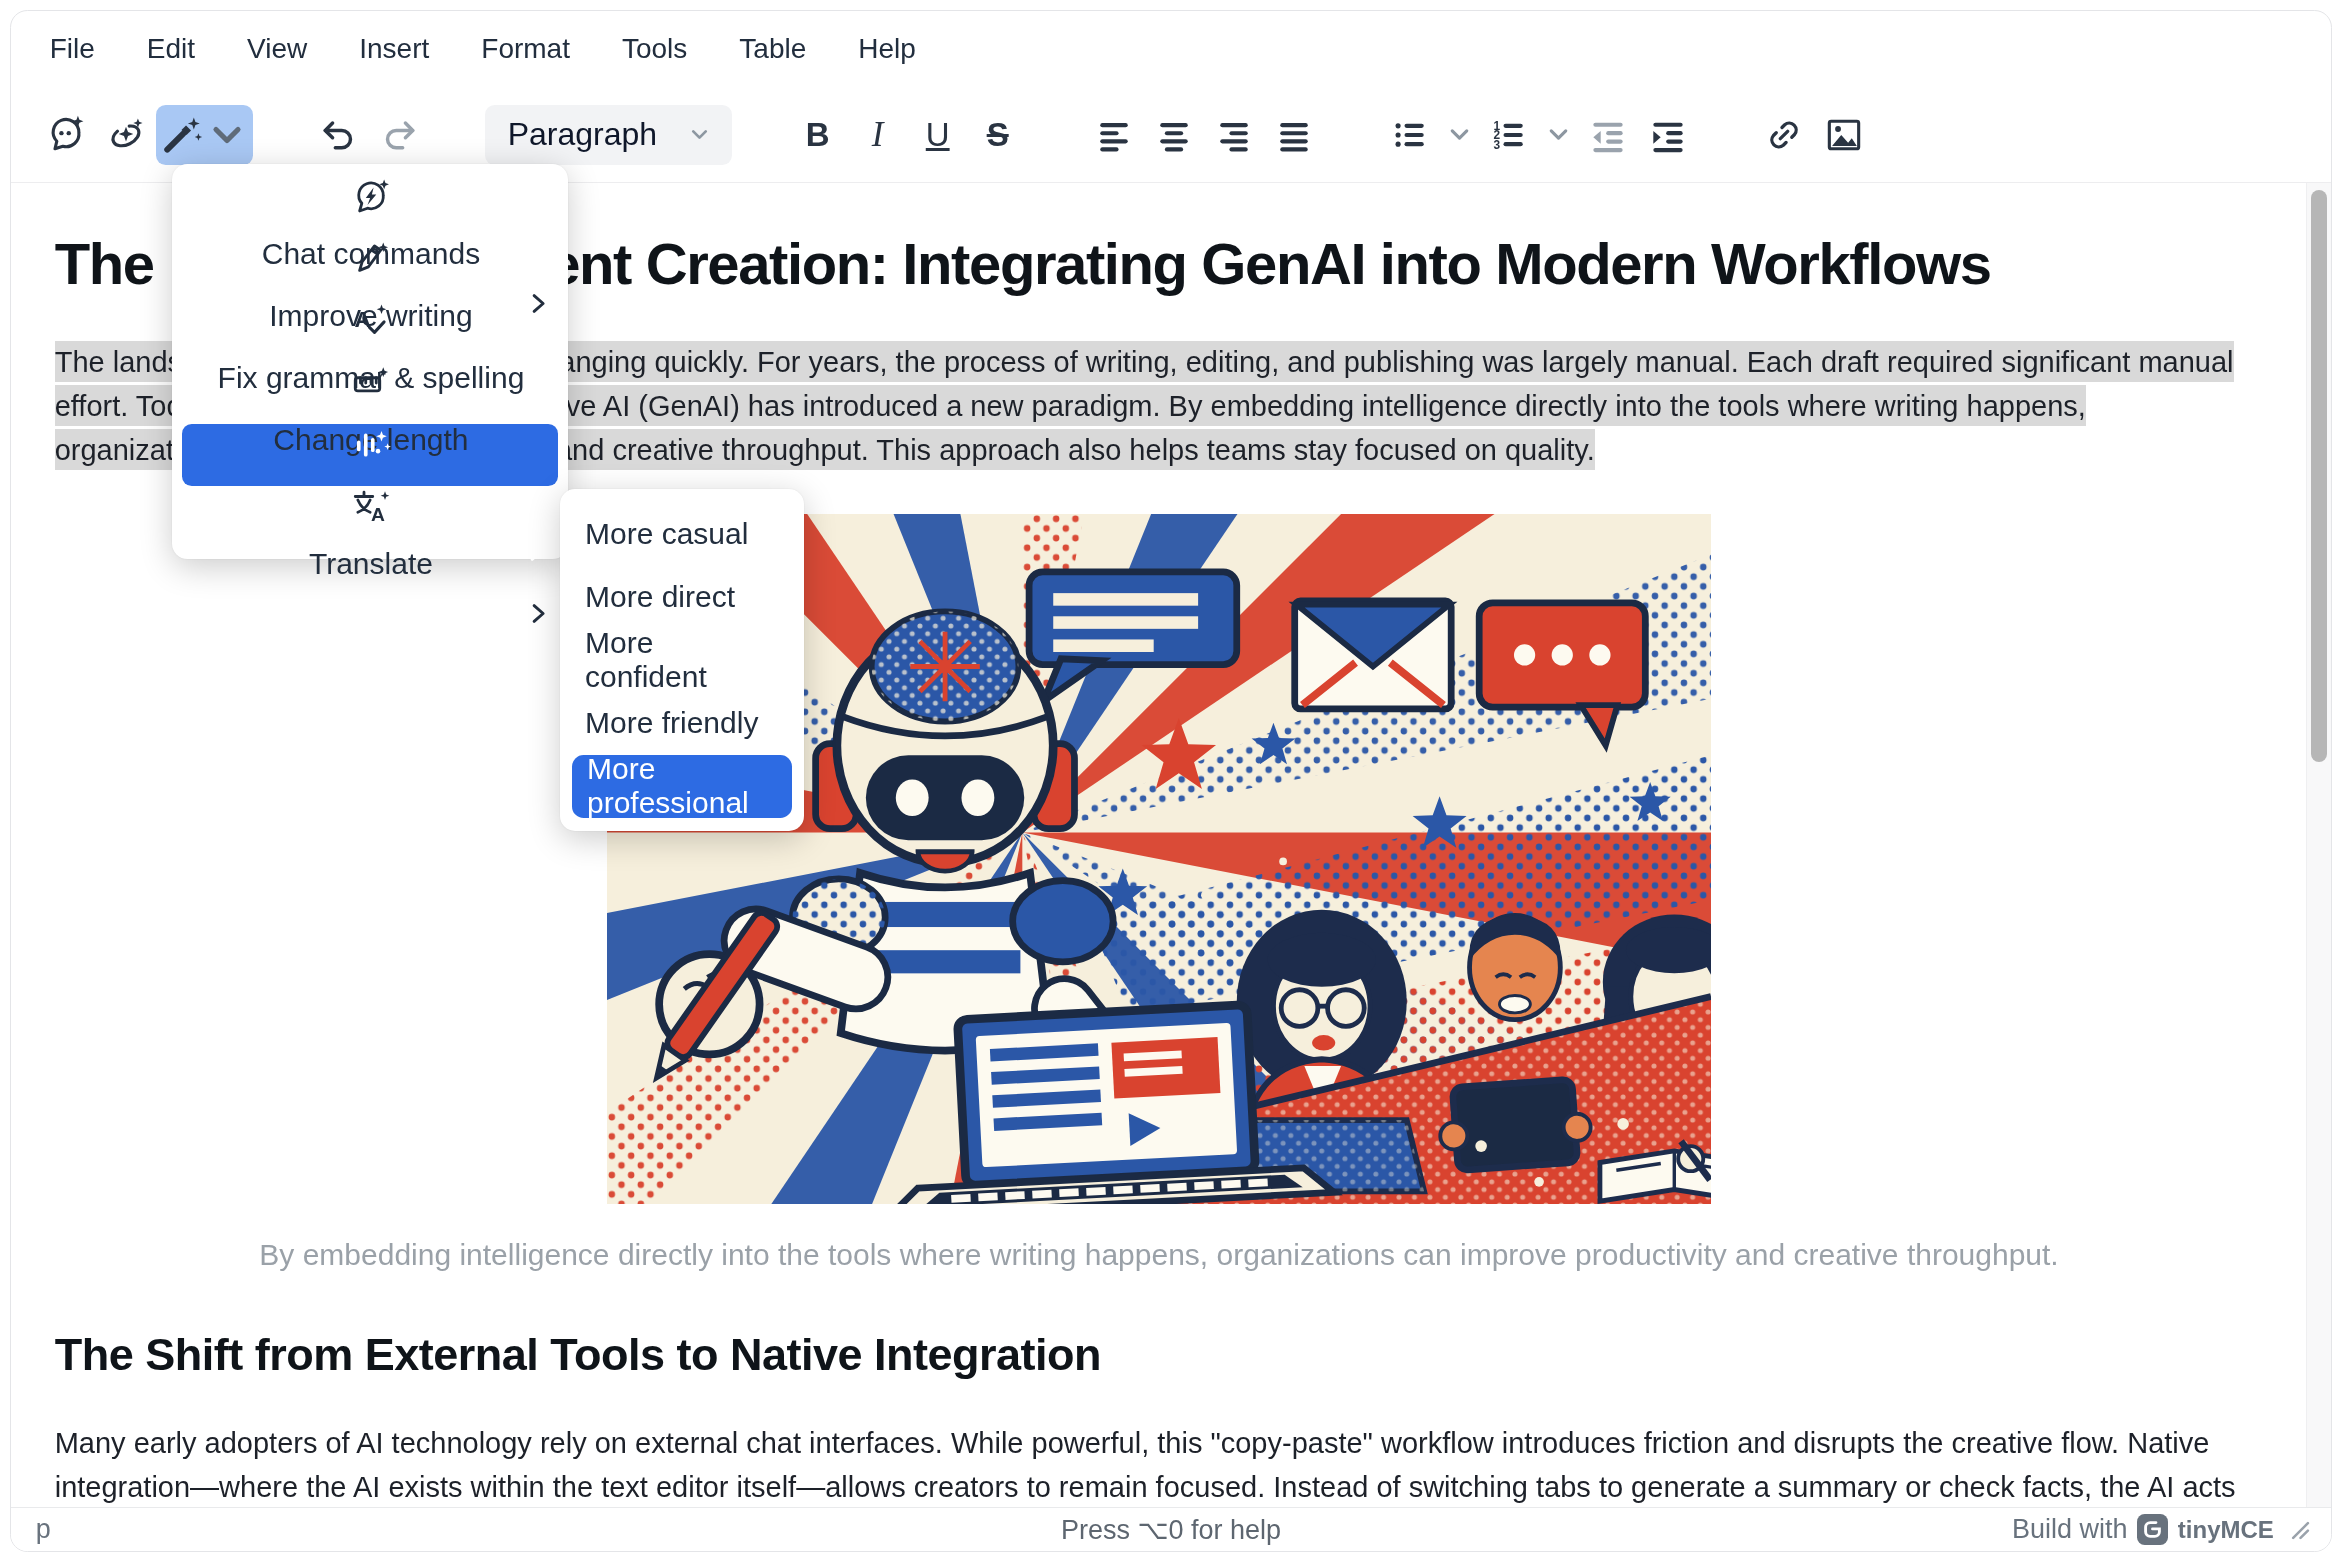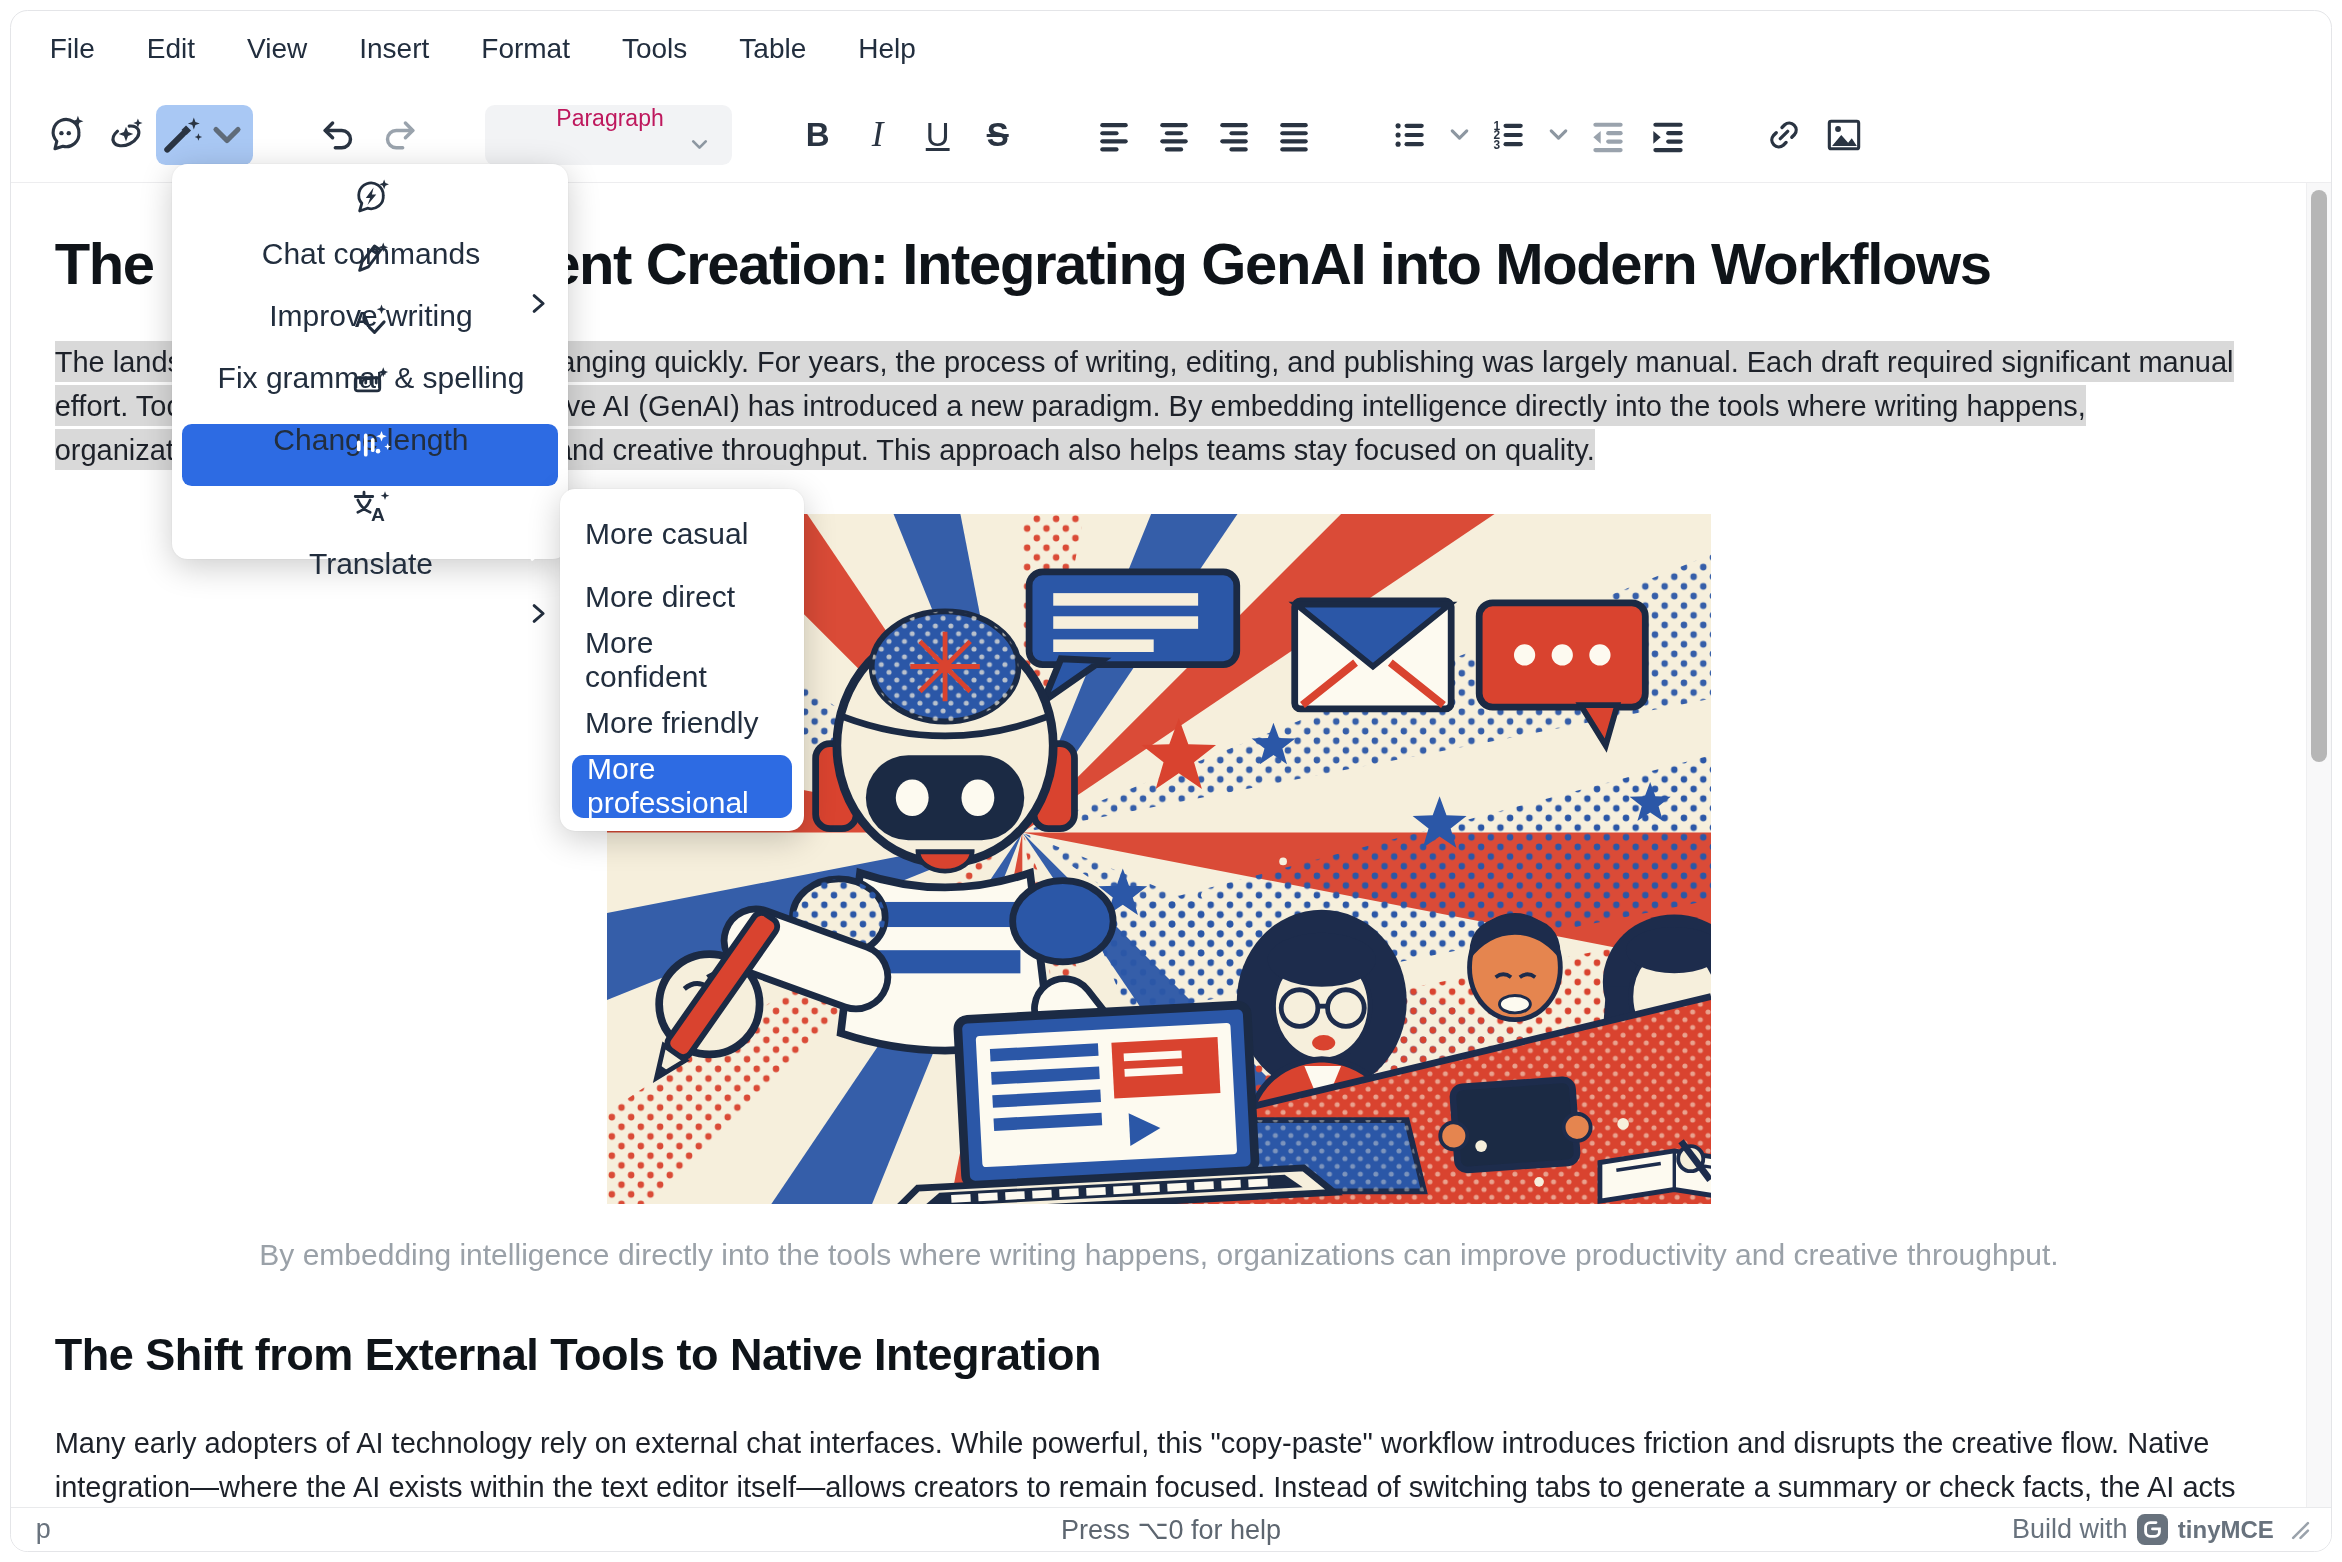--- a/index.html
+++ b/index.html
@@ -23,21 +23,21 @@
   .tbtn.small { width:39px; }
   .tbtn.active { background:#a9c8f4; width:97px; gap:1.9px; }
   .tbtn.disabled { color:#9aa3ad; }
   .tbtn svg { width:44px; height:44px; }
   .tbtn.small svg { width:29px; height:29px; }
   .tglyph { font-size:33px; font-weight:bold; }
   .tglyph.it { font-weight:normal; font-style:italic; font-family:"Liberation Serif",serif; font-size:35px; }
   .tglyph.un { font-weight:normal; text-decoration:underline; }
   .tglyph.st { font-weight:normal; text-decoration:line-through; font-weight:bold;}
   .fselect { width:247px; height:60px; background:#f2f3f5; border-radius:9.7px; display:flex;
-    align-items:center; padding:0 19.3px 0 23px; font-size:23px; color:#be185d;flex-direction:column; }
+    align-items:center; padding:0 19.3px 0 23px; font-size:32px; color:#0f172a; }
   .fselect .chevd { margin-left:auto; color:#8d97a1; }
 
   
   .doc { position:relative; flex:1; overflow:hidden; padding:0 68px 0 44px;
     font-size:29px; line-height:44px; color:#1d2129; background:#fff; }
   .doc h1 { margin-top:46px; font-size:58px; line-height:70px; letter-spacing:-1.4px;
     color:#0f1419; white-space:nowrap; }
   .doc .p1 { margin-top:41px; }
   .sel { background:#d9d9d9; padding:4.8px 0; -webkit-box-decoration-break:clone; box-decoration-break:clone; }
   figure { margin:42px 0 0; text-align:center; }

